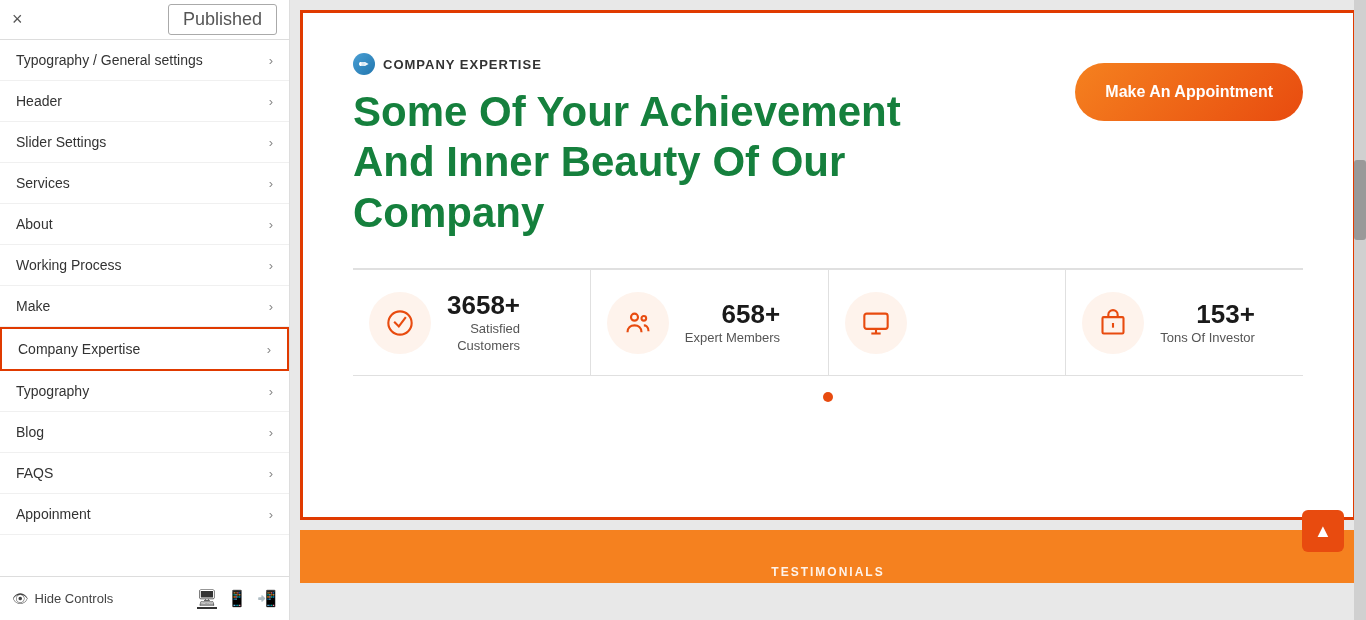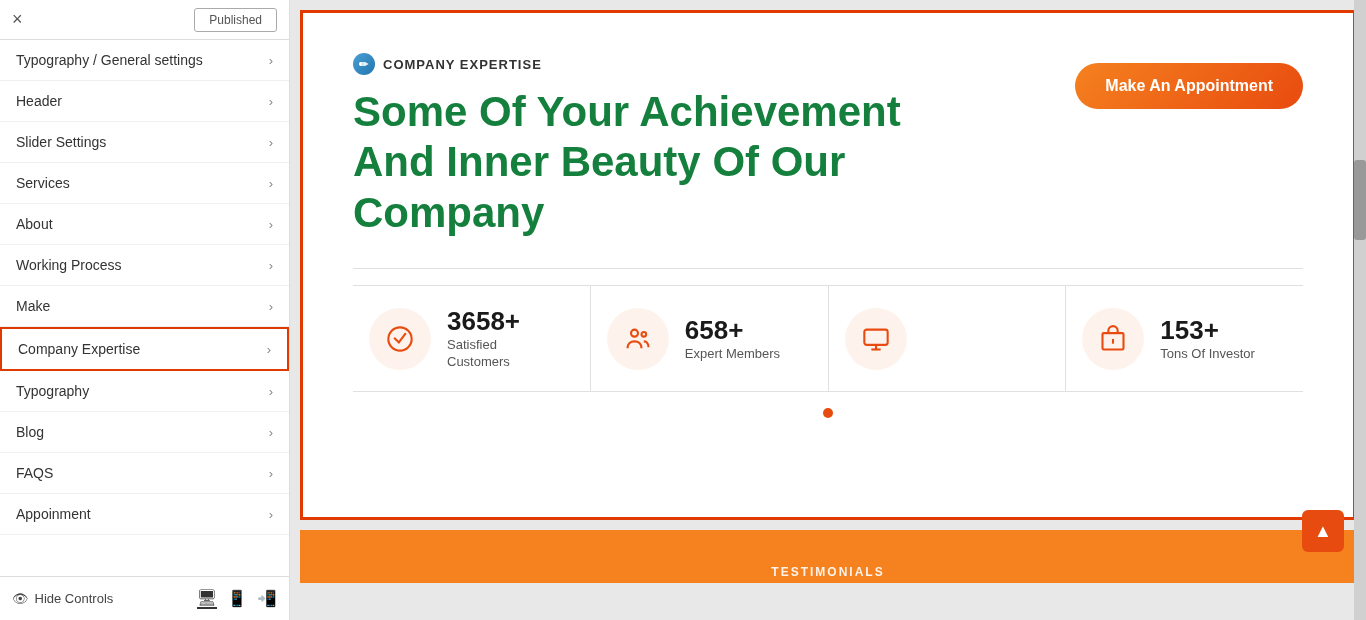--- a/index.html
+++ b/index.html
@@ -30,21 +30,21 @@
       color: #555;
       cursor: pointer;
       background: none;
       border: none;
     }
     .published-btn {
       border: 1px solid #aaa;
       background: #fff;
       color: #555;
       padding: 4px 14px;
-      font-size: 12px;
+      font-size: 18px;
       border-radius: 3px;
       cursor: pointer;
     }
     .sidebar-nav {
       flex: 1;
       overflow-y: auto;
     }
     .sidebar-item {
       display: flex;
       align-items: center;
@@ -166,39 +166,40 @@
       font-weight: 800;
       color: #15803d;
       line-height: 1.2;
       max-width: 600px;
     }
     .appt-btn {
       background: linear-gradient(135deg, #f5811f, #e84b0f);
       color: #fff;
       border: none;
       border-radius: 30px;
-      padding: 14px 30px;
+      padding: 20px 30px;
       font-size: 16px;
       font-weight: 600;
       cursor: pointer;
       white-space: nowrap;
       margin-top: 10px;
     }
 
     
     .stats-divider {
       border: none;
       border-top: 1px solid #e0e0e0;
       margin: 30px 0 0 0;
     }
     .stats-row {
       display: flex;
       border-top: 1px solid #e0e0e0;
       border-bottom: 1px solid #e0e0e0;
-      margin-top: 16px;
+      margin-top: 0;
+      text-align: right;
     }
     .stat-item {
       flex: 1;
       display: flex;
       align-items: center;
       gap: 16px;
       padding: 20px 16px;
       border-right: 1px solid #e0e0e0;
     }
     .stat-item:last-child { border-right: none; }

